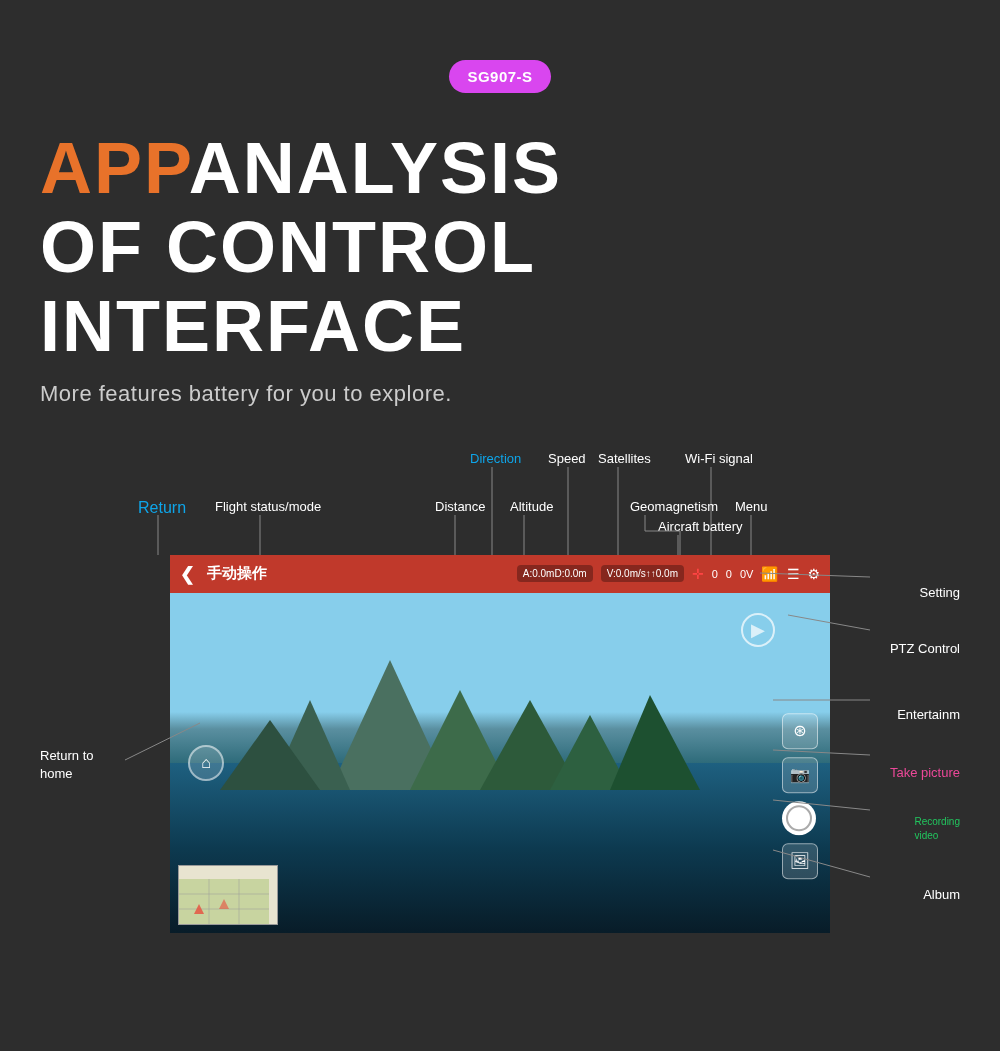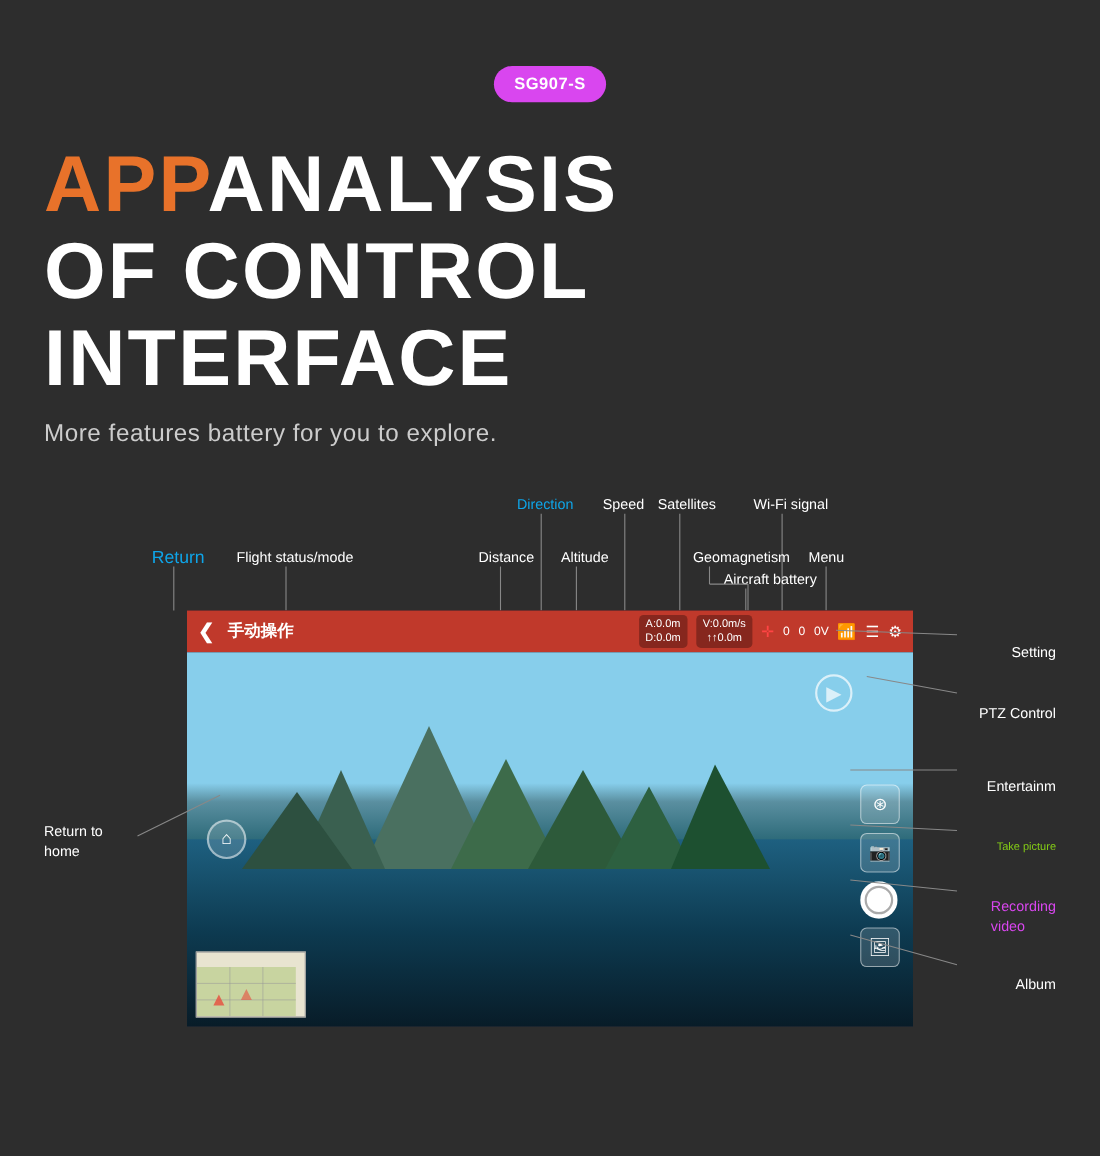--- a/index.html
+++ b/index.html
@@ -95,21 +95,20 @@
       align-items: center;
       background: rgba(0,0,0,0.3);
       border-radius: 4px;
       padding: 2px 6px;
       font-size: 10px;
       color: white;
       gap: 4px;
     }
     .app-topbar .status-group .col {
       display: flex;
-      flex-direction: column;
       align-items: center;
       line-height: 1.3;
     }
     .topbar-icons {
       display: flex;
       gap: 8px;
       align-items: center;
     }
     .topbar-icon {
       color: white;
@@ -417,25 +416,25 @@
       </div>
 
       <div style="position:absolute; right:0; top:64px; font-size:13px; color:#fff; white-space:nowrap;">
         <span>PTZ Control</span>
       </div>
 
       <div style="position:absolute; right:0; top:130px; font-size:13px; color:#fff; white-space:nowrap;">
         <span>Entertainm</span>
       </div>
 
-      <div style="position:absolute; right:0; top:188px; font-size:10px; color:#84cc16; white-space:nowrap;">
+      <div style="position:absolute; right:0; top:188px; font-size:13px; color:#ec4899; white-space:nowrap;">
         <span>Take picture</span>
       </div>
 
-      <div style="position:absolute; right:0; top:238px; font-size:13px; color:#d946ef; white-space:nowrap; line-height:1.4;">
+      <div style="position:absolute; right:0; top:238px; font-size:10px; color:#22c55e; white-space:nowrap; line-height:1.4;">
         Recording<br>video
       </div>
 
       <div style="position:absolute; right:0; top:310px; font-size:13px; color:#fff; white-space:nowrap;">
         <span>Album</span>
       </div>
     </div>
 
     <svg style="position:absolute; top:108px; left:0; width:100%; height:450px; pointer-events:none;">
 

